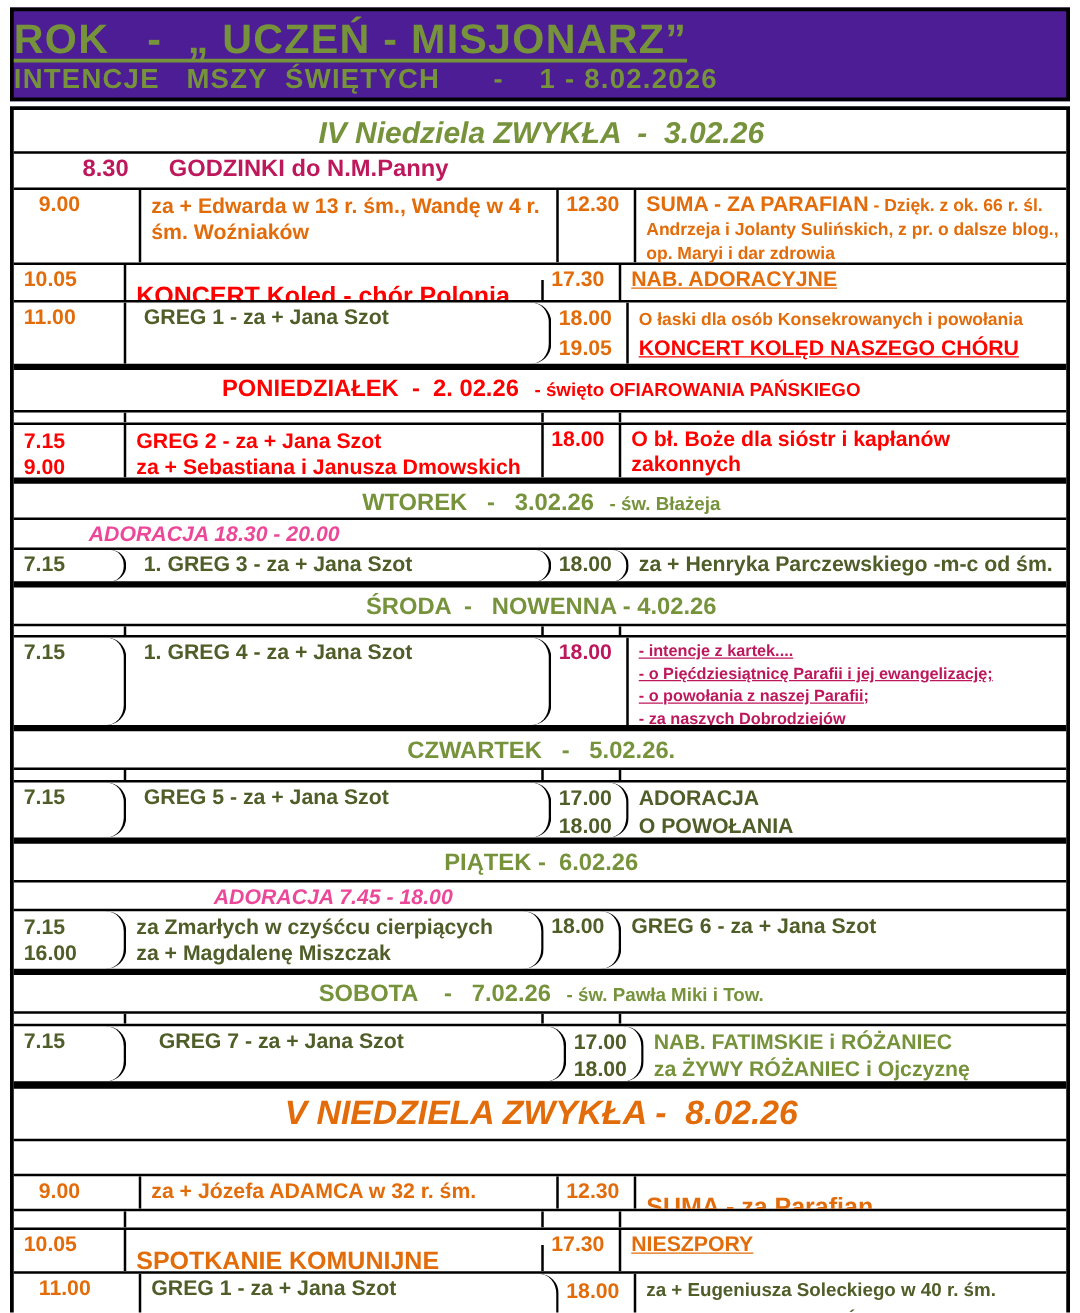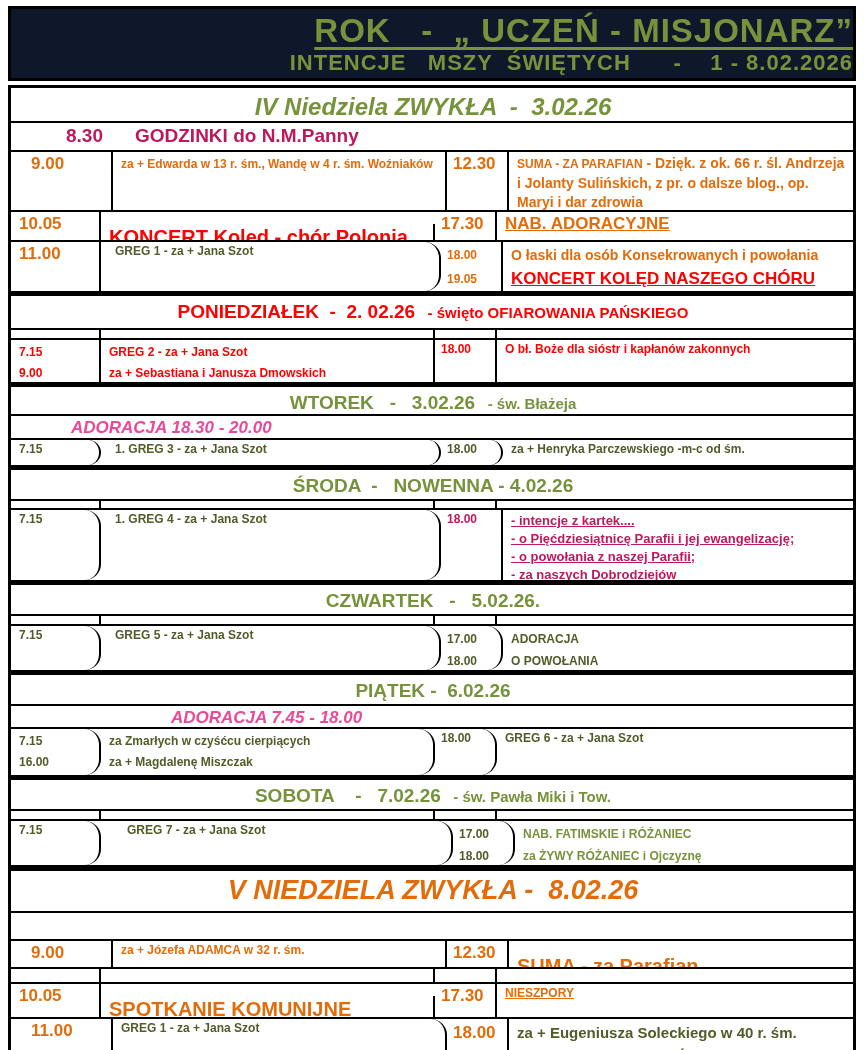--- a/index.html
+++ b/index.html
@@ -10,38 +10,38 @@
     color:#000;position:relative;
   }
   .t{white-space:pre-wrap;}
   
   .ol{color:#76933C;} .dol{color:#4F5D28;border-radius:16px;} .or{color:#E36C0A;}
   .rd{color:#FF0000;} .bl{color:#be185d;} .gd{color:#ec4899;}
   .u{text-decoration:underline;}
   .u3{text-decoration:underline;text-decoration-thickness:3px;}
   .it{font-style:italic;}
   
-  .masthead{border:3px solid #000;background:#0f172a;text-align:right;padding:3px 0 2px 0;}
+  .masthead{border:3px solid #000;background:#4c1d95;text-align:left;padding:3px 0 2px 0;}
   .mh-title{font-size:33px;line-height:38px;letter-spacing:1px;
     text-decoration:underline;text-decoration-thickness:3px;text-underline-offset:5px;}
   .mh-sub{font-size:22px;line-height:26px;letter-spacing:1px;}
   
   .maintbl{border:3px solid #000;margin-top:4px;}
   .row{display:flex;align-items:stretch;overflow:hidden;}
   .bt{border-top:2px solid #000;}
   .sep{background:#000;height:5px;}
   .sep6{background:#000;height:6px;}
   .ct {width:78px;flex:none;border-right:2px solid #000;padding:2px 2px 0 8px;box-sizing:content-box;}
   .cd {width:320px;flex:none;border-right:2px solid #000;padding:2px 4px 0 8px;}
   .ctr{width:52px;flex:none;border-right:2px solid #000;padding:2px 2px 0 6px;}
   .cdr{flex:1;padding:2px 4px 0 8px;}
   .full{flex:1;padding:2px 6px 0 8px;}
   .center{text-align:center;}
   .fs13{font-size:13px;} .fs14{font-size:14px;} .fs15{font-size:15px;}
-  .fs16{font-size:12px;} .fs17{font-size:17px;} .fs18{font-size:18px;margin-top:24px;}
+  .fs16{font-size:17px;} .fs17{font-size:17px;} .fs18{font-size:18px;margin-top:24px;}
   .fs19{font-size:19px;} .fs20{font-size:20px;margin-top:12px;} .fs24{font-size:24px;}
   .fs27{font-size:27px;}
   .lh18{line-height:18px;} .lh21{line-height:21px;} .lh22{line-height:22px;}
   .lh24{line-height:24px;} .lh26{line-height:26px;}
   .pl20{padding-left:20px;}
   .dayhead{padding-top:3px;}
 </style>
 </head>
 <body>
 

